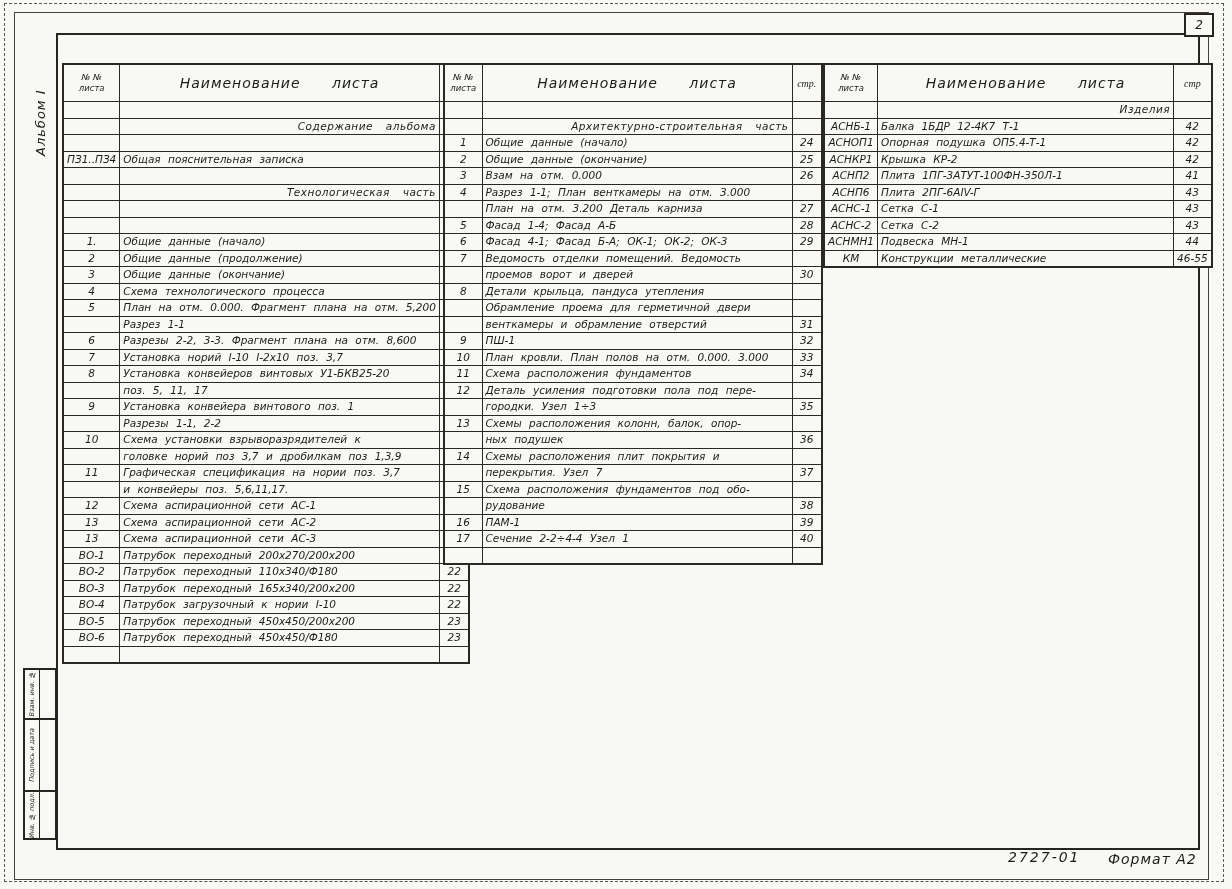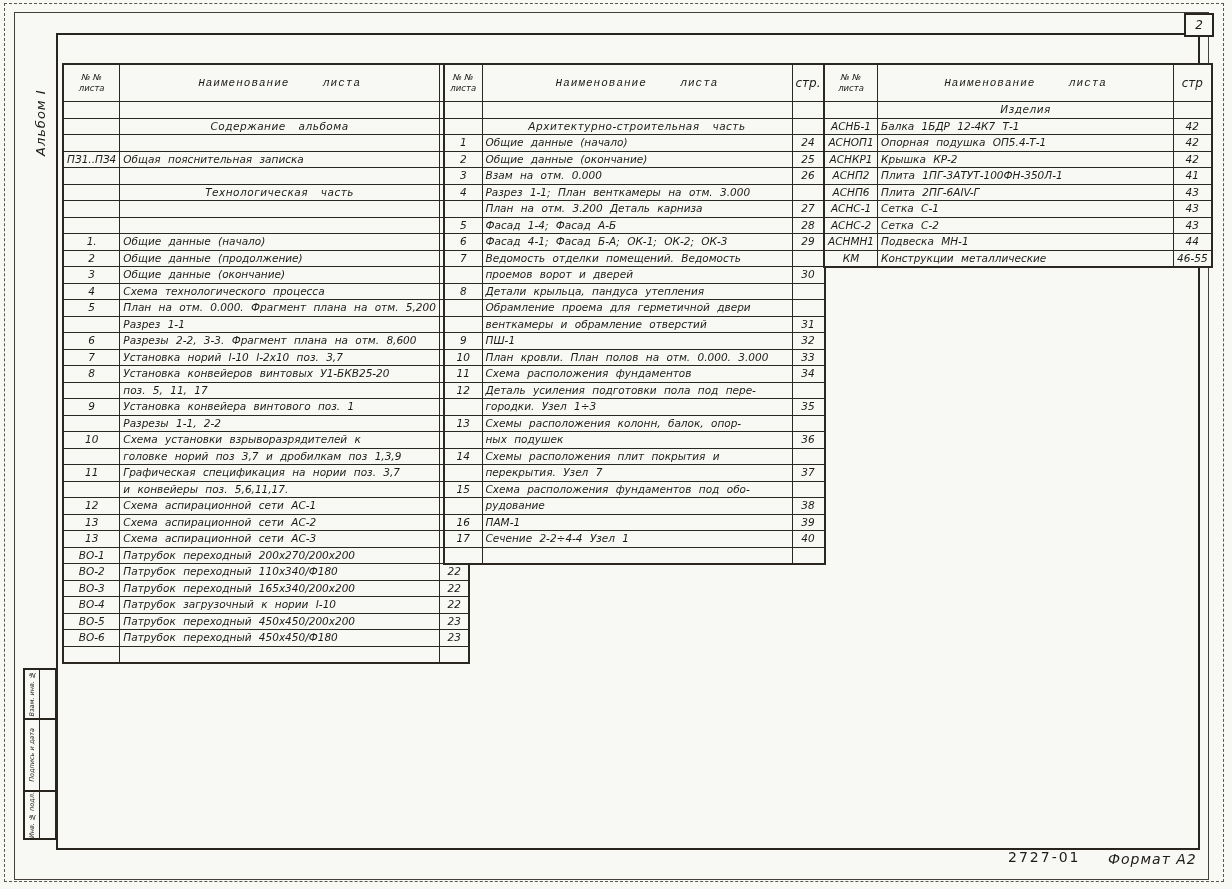--- a/index.html
+++ b/index.html
@@ -30,43 +30,43 @@
   .stamp{position:absolute;left:23px;top:668px;width:34px;height:172px;border:2px solid #28251f;background:#f8f8f4;box-sizing:border-box;}
   .stamp-sec{display:flex;box-sizing:border-box;border-bottom:2px solid #28251f;}
   .stamp-sec:last-child{border-bottom:none;}
   .stamp-label{width:14px;border-right:1px solid #28251f;display:flex;align-items:center;justify-content:center;}
   .stamp-label span{
     writing-mode:vertical-rl;transform:rotate(180deg);
     font-size:6.5px;font-style:italic;white-space:nowrap;line-height:1;
   }
   .stamp-val{flex:1;}
 
-  .doc-number{position:absolute;left:1008px;top:849px;font-size:14px;letter-spacing:2px;}
+  .doc-number{position:absolute;left:1008px;top:849px;font-style:italic;font-size:14px;letter-spacing:2px;}
   .format-label{position:absolute;left:1108px;top:851px;font-style:italic;font-size:14px;letter-spacing:1px;}
 
   
   table.sheet-table{
     position:absolute;border-collapse:collapse;table-layout:fixed;
     border:2px solid #2b2822;background:#f8f8f4;
   }
   .sheet-table th,.sheet-table td{
     border:1px solid #2b2822;padding:0 3px;
     font-weight:normal;font-style:italic;
     white-space:nowrap;overflow:hidden;
     color:#1d1b17;
   }
   .sheet-table thead th{height:36px;text-align:center;vertical-align:middle;}
   .hdr-num{font-size:8.5px;line-height:1.25;padding:0 1px;}
-  .hdr-title{font-size:11px;word-spacing:26px;letter-spacing:1px;font-family:Liberation Mono, monospace;}
-  .hdr-page{font-size:12px;}
+  .hdr-title{font-size:14px;word-spacing:26px;letter-spacing:1px;}
+  .hdr-page{font-size:10px;font-family:Liberation Serif, serif;}
   .sheet-table td{height:15.5px;line-height:15px;font-size:10.5px;}
   .cell-num{text-align:center;font-size:9px;padding:0 1px;}
   .cell-page{text-align:center;font-size:9.5px;padding:0 1px;}
   .cell-name{word-spacing:4px;}
-  td.section{text-align:center;word-spacing:9px;letter-spacing:0.5px;}
+  td.section{text-align:right;word-spacing:9px;letter-spacing:0.5px;}
   #table-0{left:62px;top:63px;}
   #table-1{left:443px;top:63px;}
   #table-2{left:823px;top:63px;}
 </style>
 </head>
 <body>
 
 <div class="paper">
   <div class="scan-edge"></div>
   <div class="thin-frame"></div>

